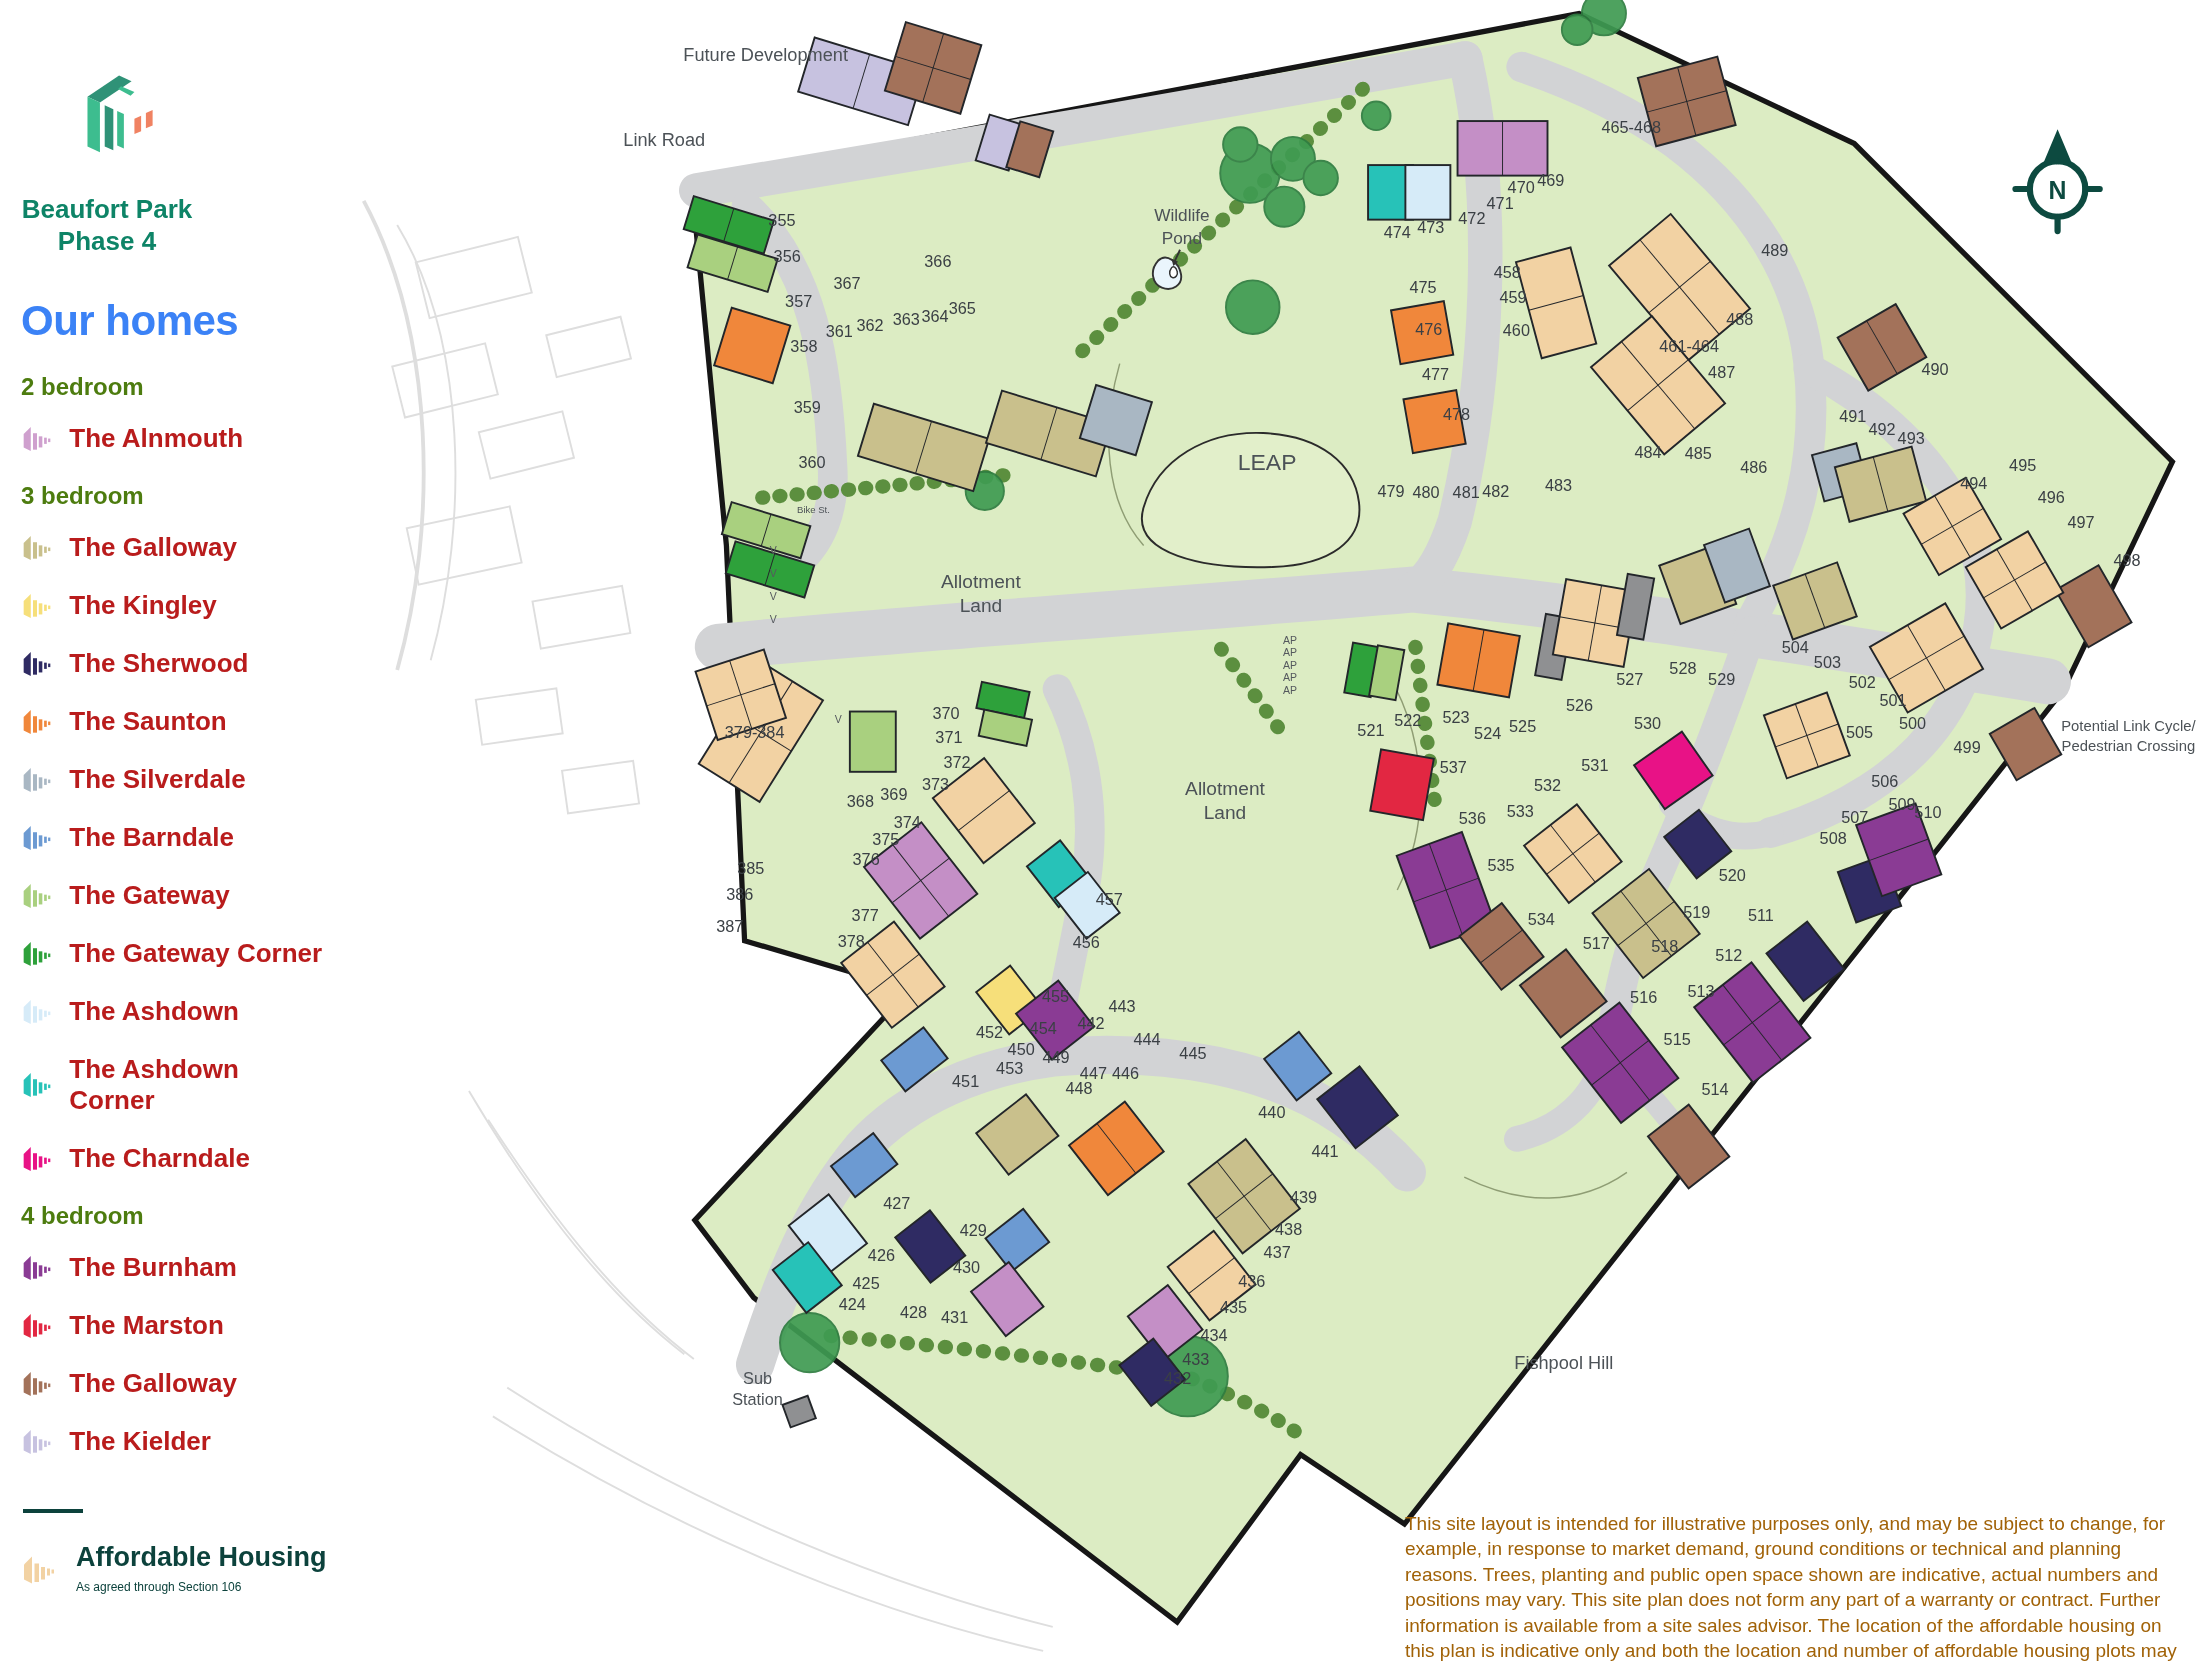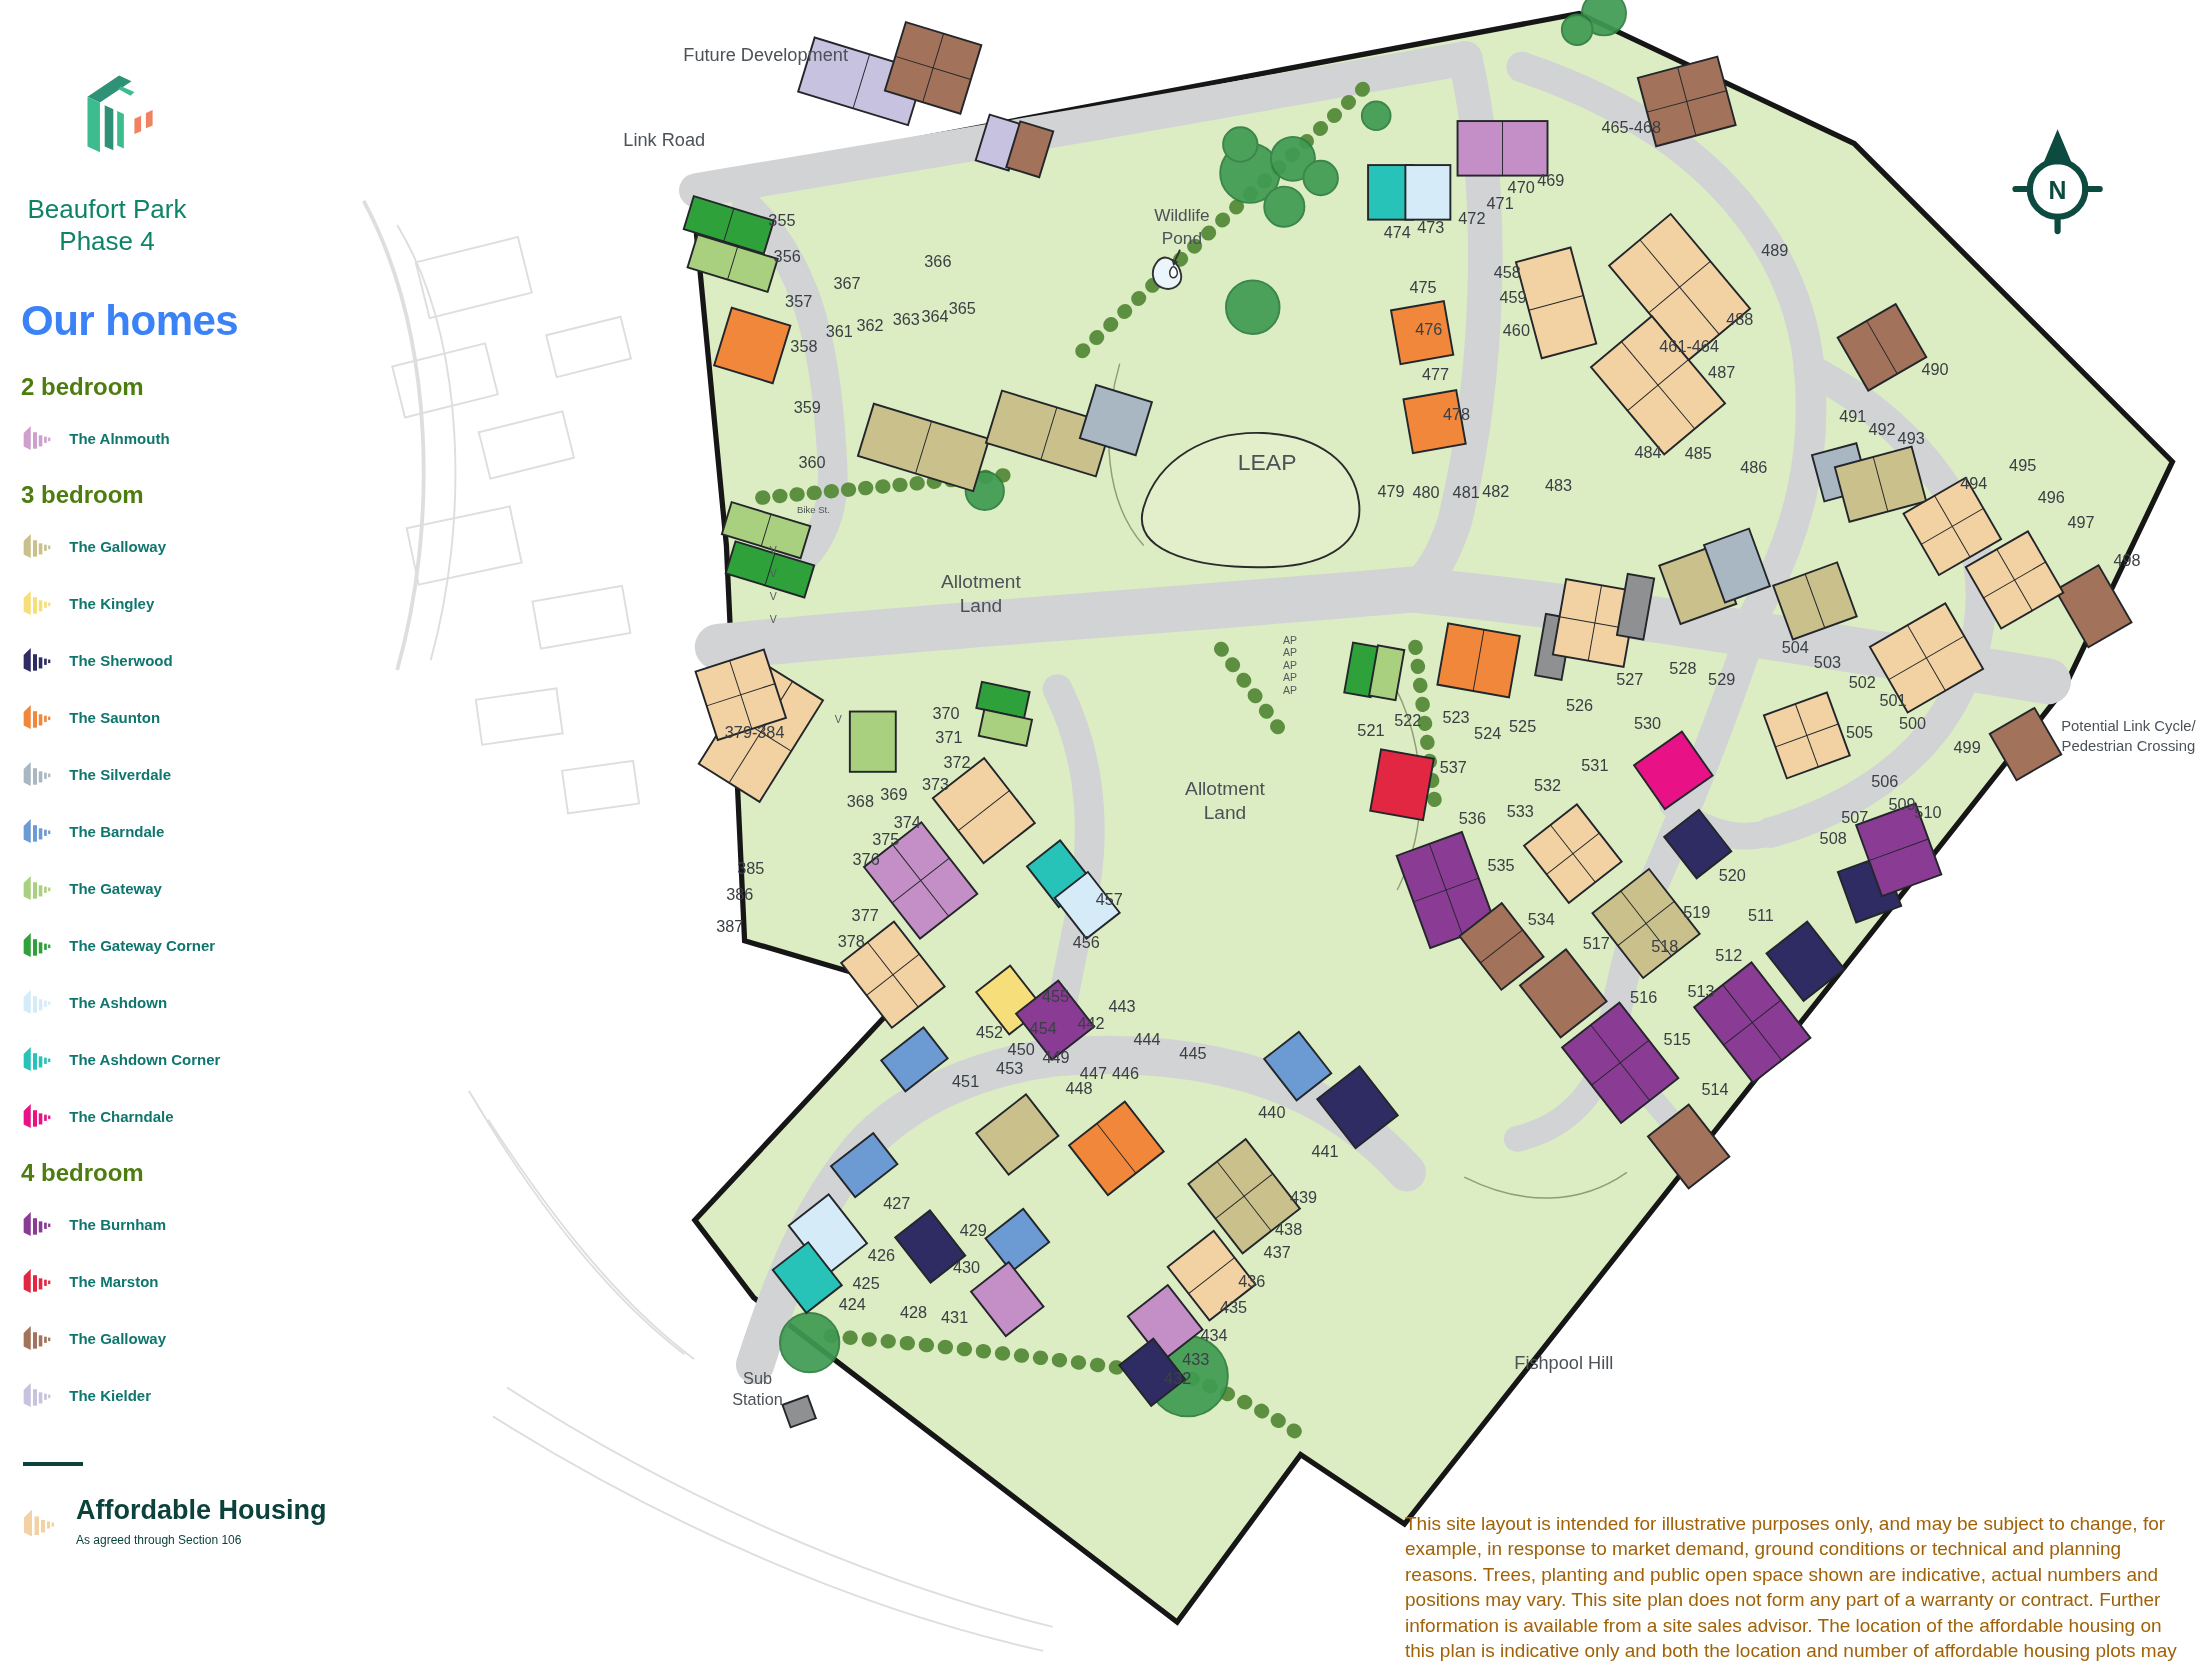--- a/index.html
+++ b/index.html
@@ -2,27 +2,27 @@
 <html style="font-size:7.7px"><head>
 <meta charset="utf-8">
 <style>
   html,body{margin:0;padding:0;background:#ffffff;}
   body{width:2205px;height:1669px;position:relative;overflow:hidden;
        font-family:"Liberation Sans",sans-serif;}
   #plan{position:absolute;left:0;top:0;width:2205px;height:1669px;}
   #sidebar{position:absolute;left:21px;top:67px;width:306px;z-index:5;}
   #logo{margin-left:52px;width:96px;height:91px;}
   #brand-title{margin-top:34px;width:172px;text-align:center;
-    font-size:26px;line-height:1.22;font-weight:normal;color:#0e8467;}
+    font-size:26px;line-height:1.22;font-weight:bold;color:#0e8467;}
   #page-heading{margin-top:40px;font-size:42px;font-weight:800;
     letter-spacing:-0.5px;color:#3b82f6;}
   .section-label{font-size:24px;font-weight:bold;color:#4d7c0f;margin:28px 0 22px 0;}
   .legend-row{display:flex;align-items:center;margin-bottom:27px;}
   .legend-row .icon{width:32px;height:30px;margin-right:16.3px;flex:0 0 auto;}
-  .legend-row .lbl{font-size:15px;font-weight:bold;color:#0f766e;}
+  .legend-row .lbl{font-size:26px;font-weight:bold;color:#b91c1c;}
   #divider{width:60px;height:3.4px;background:#0c423c;margin:52px 0 29px 1.9px;}
   #affordable-row{display:flex;align-items:center;}
   #affordable-row .icon{width:36px;height:34px;margin-right:19px;margin-top:4.8px;}
   #affordable-label{font-size:27px;font-weight:800;color:#0c423c;}
   #affordable-sub{font-size:12px;color:#0c423c;margin-top:6.7px;font-weight:normal;}
   #disclaimer{position:absolute;left:1405px;top:1511px;width:785px;z-index:5;
     font-size:19px;line-height:1.34;color:#a16207;}
   text{font-family:"Liberation Sans",sans-serif;}
   .plot-num{fill:#3b4045;}
   .map-label{fill:#4c5257;}

